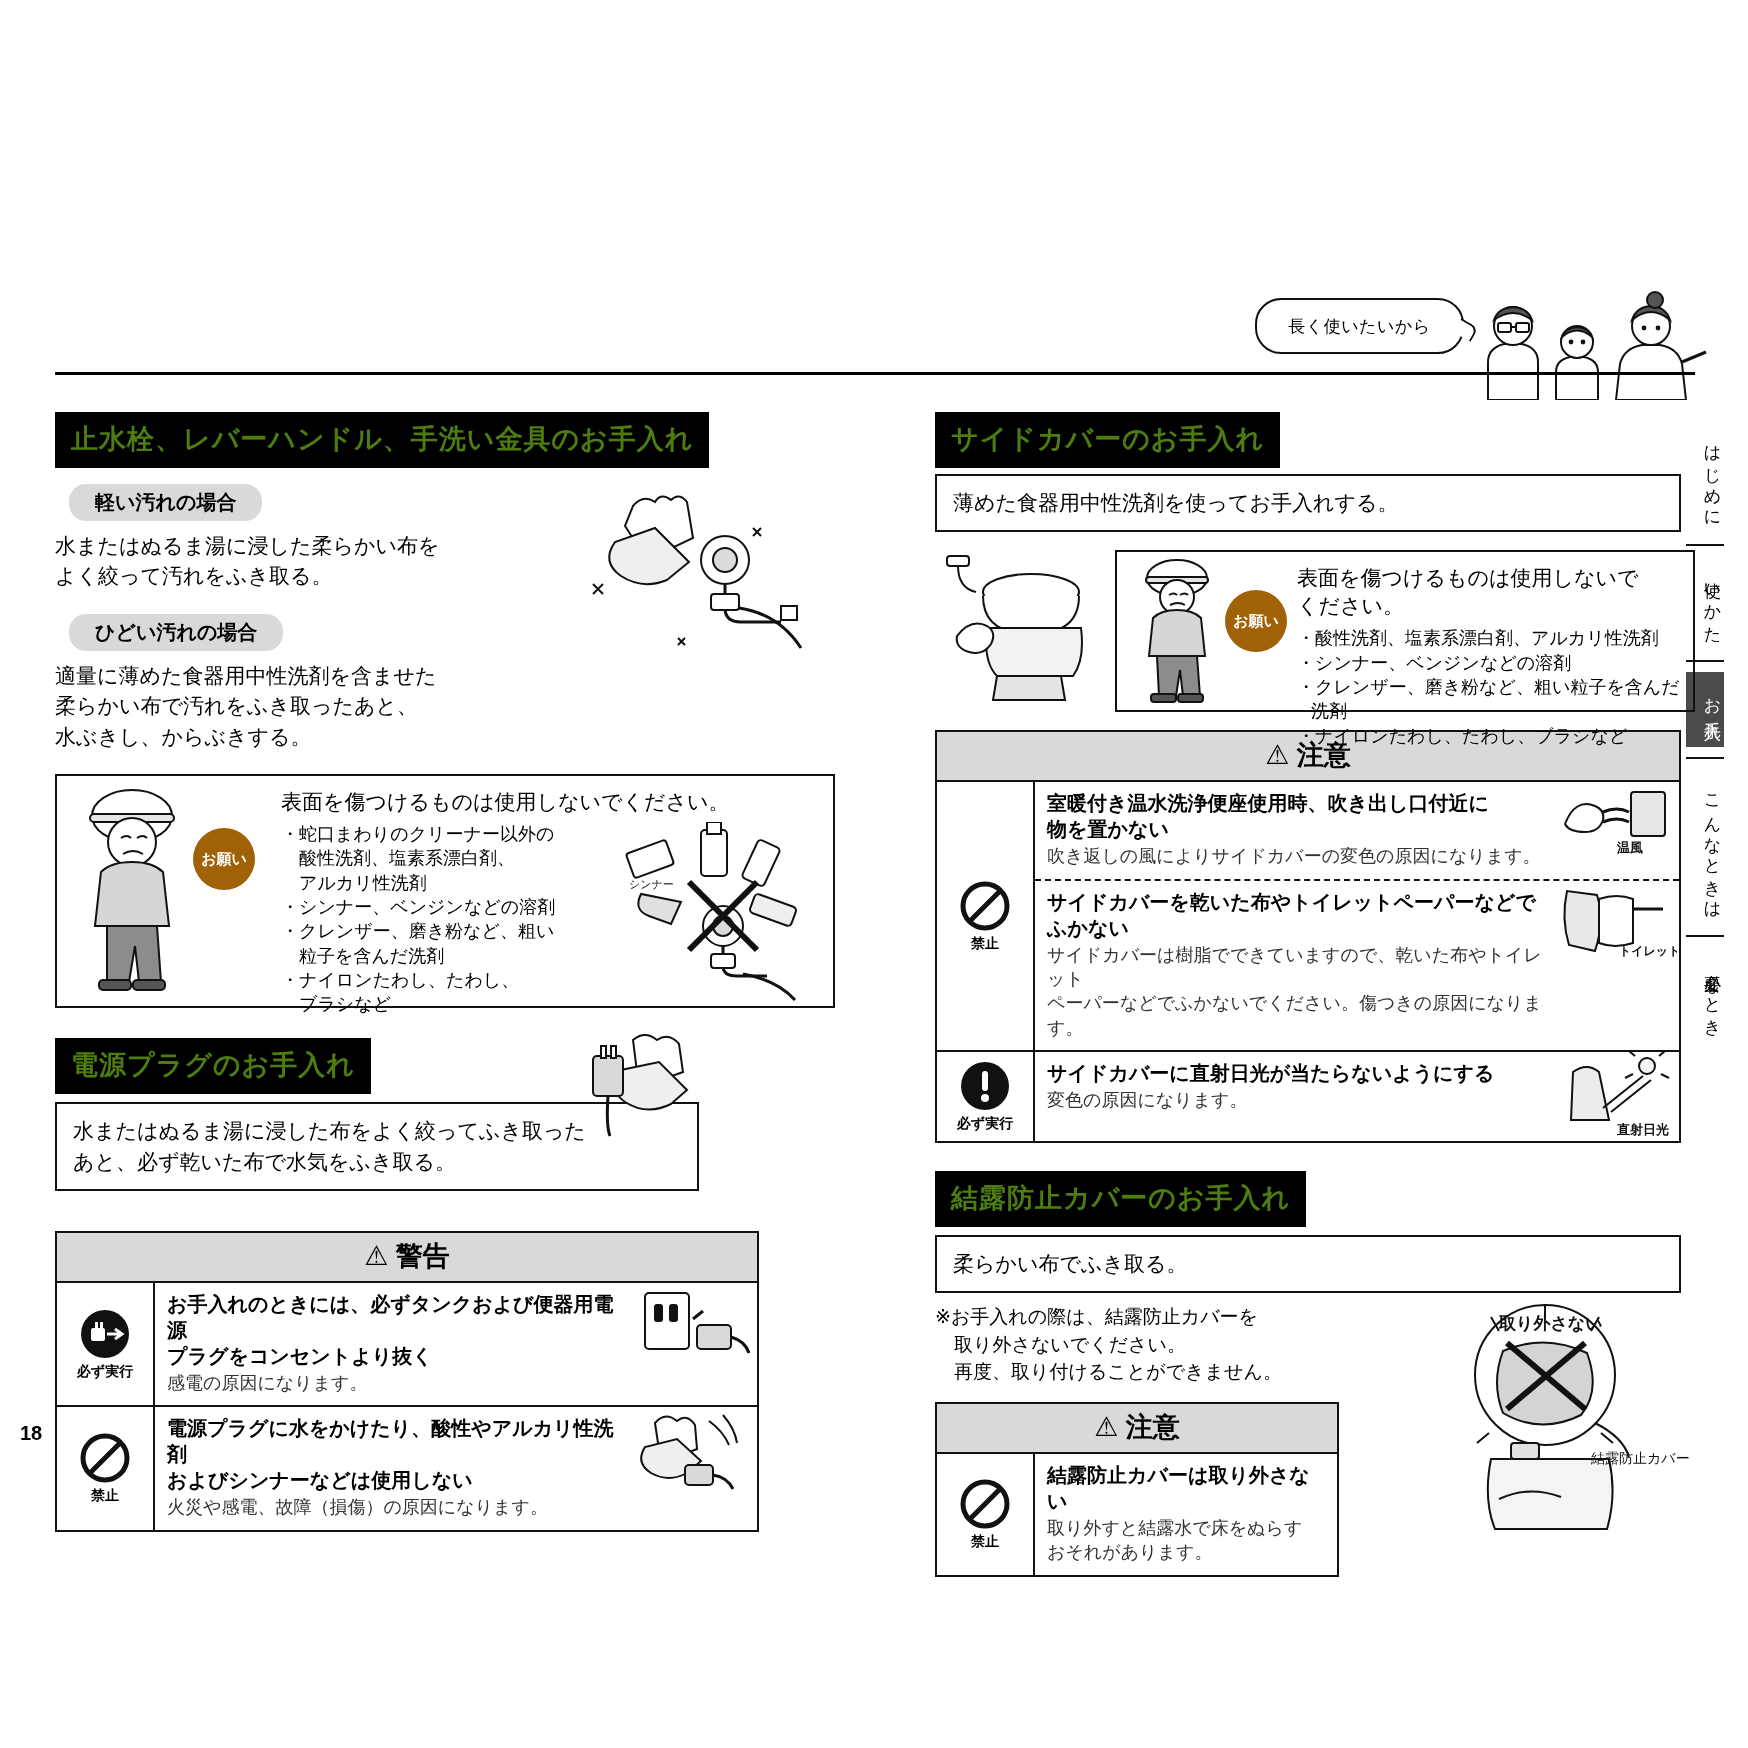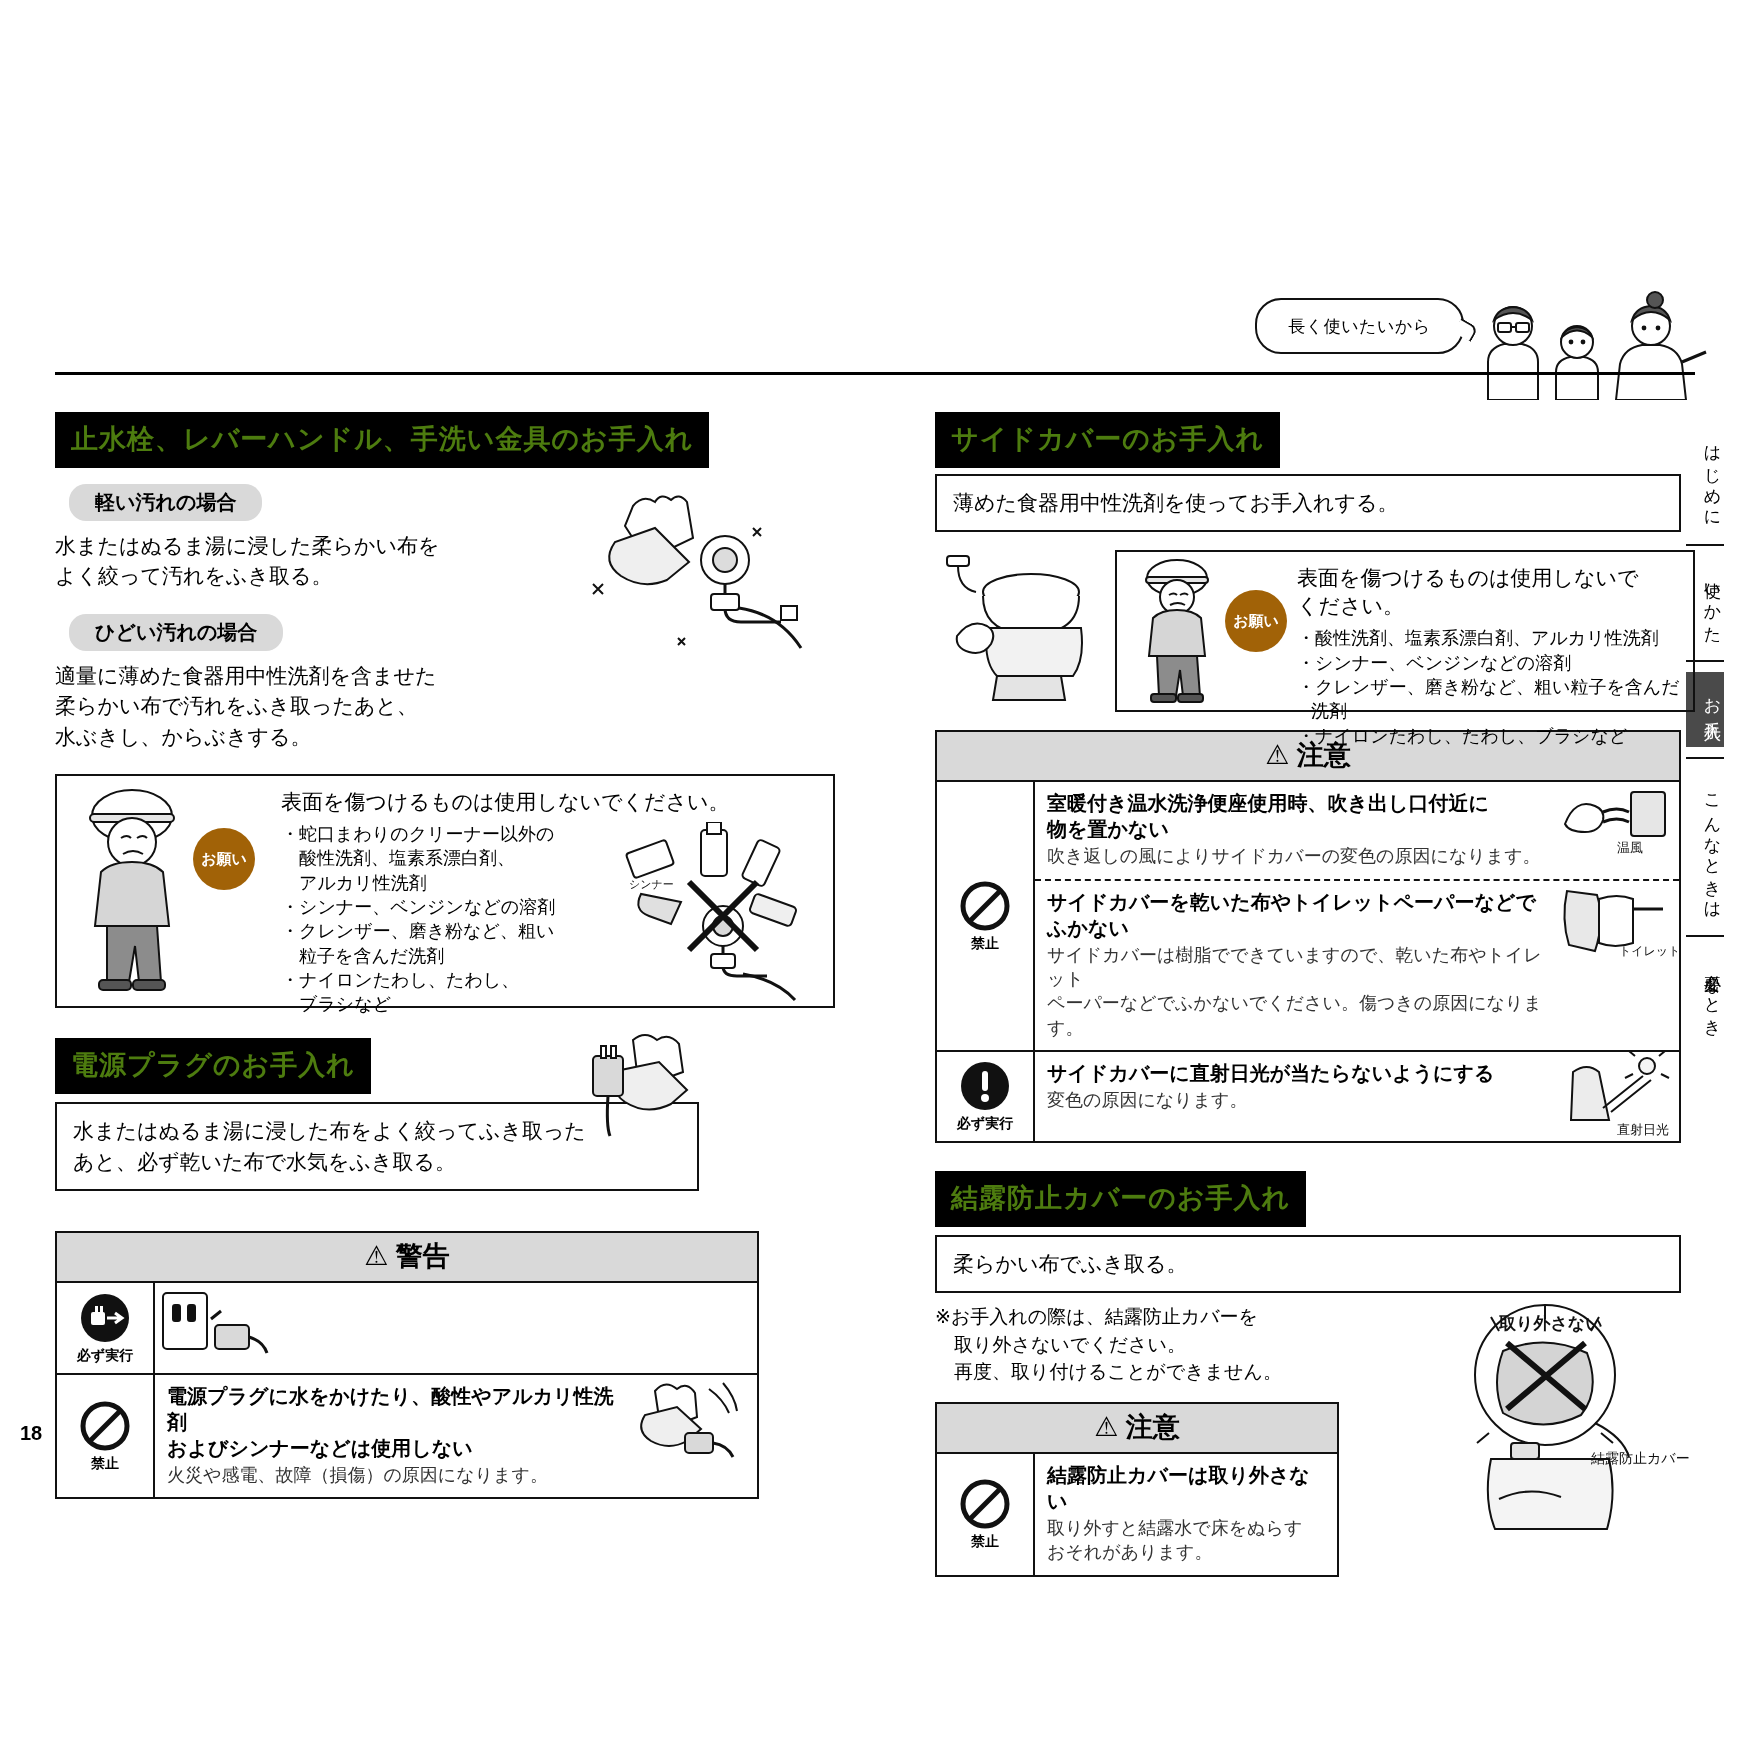--- a/index.html
+++ b/index.html
@@ -85,21 +85,21 @@
   .wrow.dashed{border-bottom:2px dashed #111;}
   .wicon{
     width:96px;flex:none;border-right:2px solid #111;
     display:flex;flex-direction:column;align-items:center;justify-content:center;
     padding:8px 0;
   }
   .wicon .lbl{font-size:14px;font-weight:bold;margin-top:3px;}
   .wtext{flex:1;padding:8px 10px 10px 12px;}
   .wtitle{font-size:20px;font-weight:bold;line-height:1.3;margin-bottom:2px;}
   .wdesc{font-size:18px;line-height:1.35;color:#333;}
-  .wart{width:120px;flex:none;position:relative;}
+  .wart{width:120px;flex:none;position:relative;font-weight:bold;}
 
   .pagenum{position:absolute;font-size:20px;font-weight:bold;}
 
   svg{display:block;}
 </style>
 </head>
 <body>
 
 <div class="page">
 
@@ -270,20 +270,25 @@
           <svg width="52" height="52" viewBox="0 0 52 52">
             <circle cx="26" cy="26" r="24" fill="#111"></circle>
             <g fill="#fff">
               <rect x="12" y="20" width="14" height="13" rx="2"></rect>
               <rect x="16" y="14" width="3" height="7"></rect>
               <rect x="21" y="14" width="3" height="7"></rect>
               <path d="M28 26 l14 0 M36 21 l7 5 -7 5" stroke="#fff" stroke-width="3" fill="none"></path>
             </g>
           </svg>
           <div class="lbl">必ず実行</div>
+        </div>
+        <div class="wtext">
+          <div class="wtitle" style="white-space:pre-line;">お手入れのときには、必ずタンクおよび便器用電源
+プラグをコンセントより抜く</div>
+          <div class="wdesc">感電の原因になります。</div>
         </div>
         <div class="wart">
           <svg width="116" height="90" viewBox="0 0 116 90">
             <g fill="#fff" stroke="#111" stroke-width="2">
               <rect x="8" y="10" width="44" height="56" rx="4"></rect>
               <rect x="18" y="22" width="7" height="16" rx="2" fill="#111"></rect>
               <rect x="33" y="22" width="7" height="16" rx="2" fill="#111"></rect>
               <rect x="60" y="42" width="34" height="24" rx="4" fill="#d9d9d9"></rect>
               <path d="M94 54 q14 4 18 16" fill="none" stroke-width="3"></path>
               <path d="M56 36 l10 -8" stroke-width="3" fill="none"></path>

